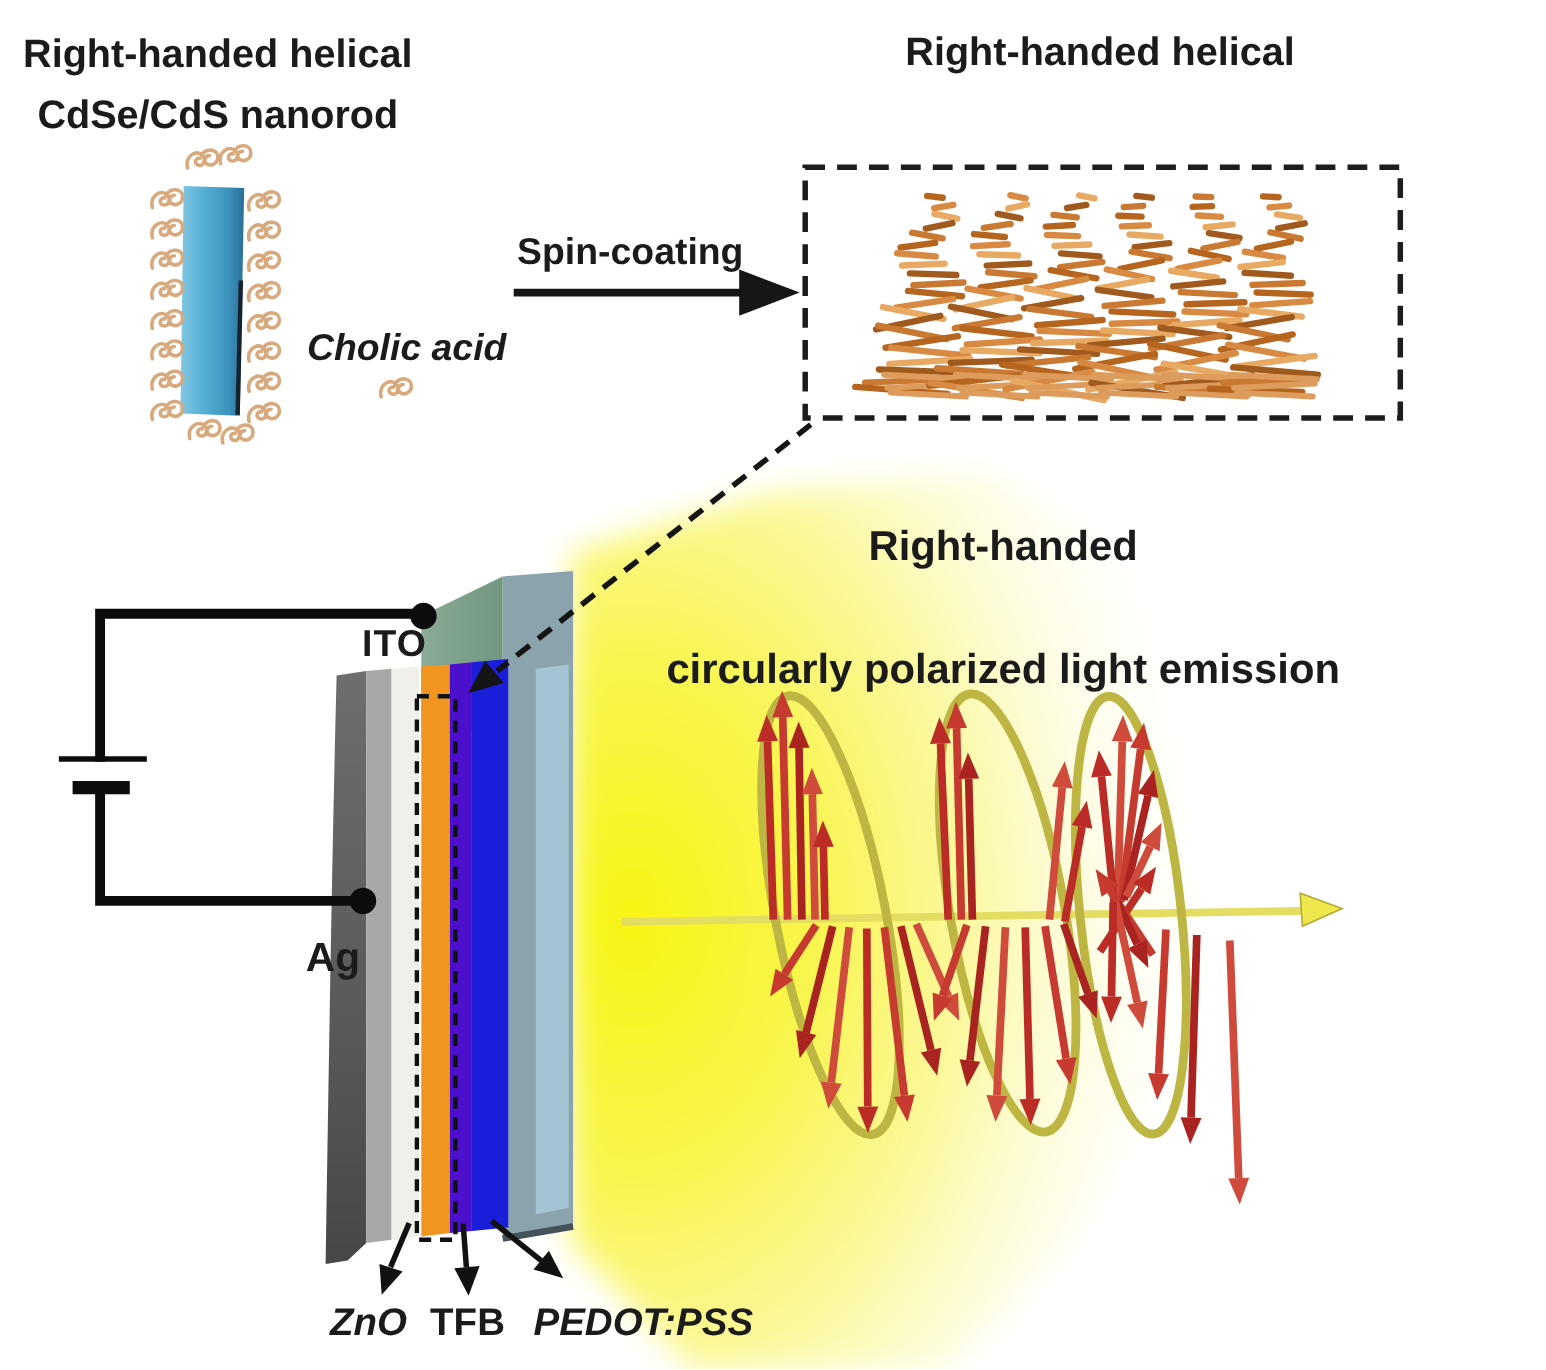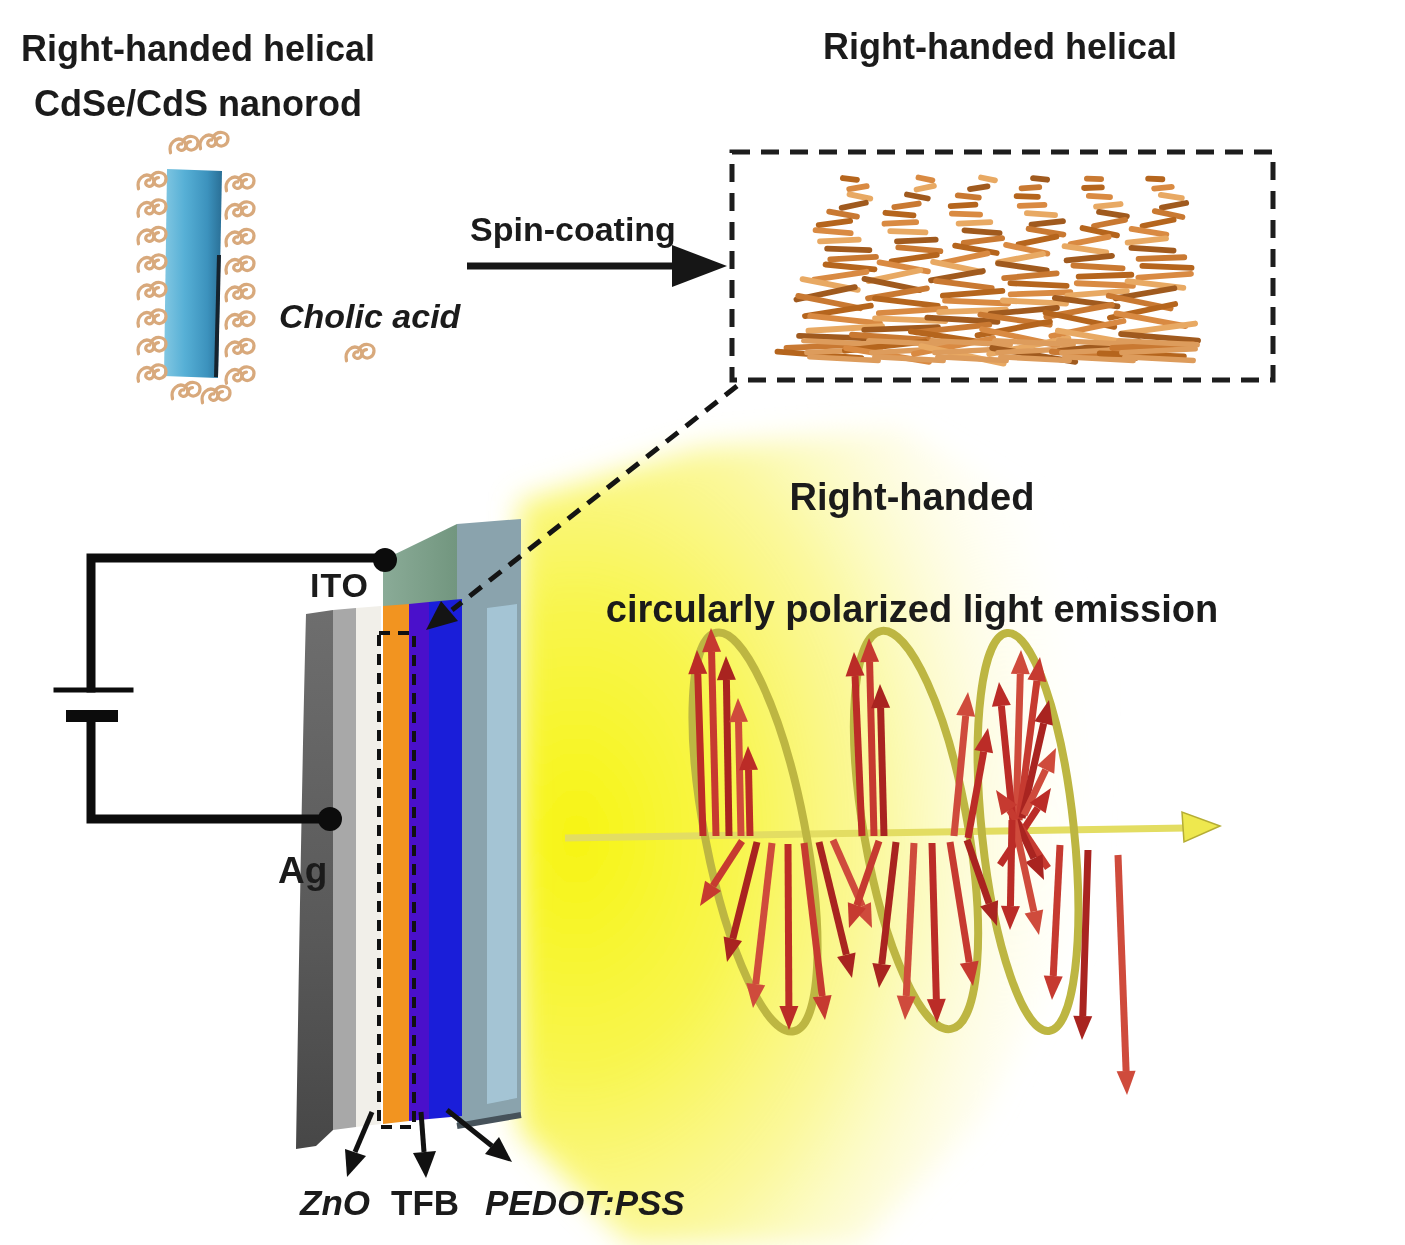--- a/index.html
+++ b/index.html
@@ -358,21 +358,21 @@
   </svg>
 
   <div class="lbl title" style="left:198px;top:28px;">Right-handed helical</div>
   <div class="lbl title" style="left:198px;top:83px;">CdSe/CdS nanorod</div>
 
   <div class="lbl title" style="left:1000px;top:26px;">Right-handed helical</div>
 
   <div class="lbl mid" style="left:470px;top:198px;margin-top:12px;">Spin-coating</div>
   <div class="lbl mid" style="left:279px;top:297px;font-style:italic;">Cholic acid</div>
 
-  <div class="lbl mid" style="left:310px;top:566px;letter-spacing:1px;">ITO</div>
+  <div class="lbl mid" style="left:329px;top:566px;letter-spacing:1px;">ITO</div>
   <div class="lbl mid" style="left:278px;top:850px;font-size:37px;">Ag</div>
 
   <div class="lbl cpl1" style="left:912px;top:476px;">Right-handed</div>
   <div class="lbl cpl2" style="left:912px;top:547px;">circularly polarized light emission</div>
 
   <div class="lbl layerlbl" style="left:300px;top:1183px;font-style:italic;">ZnO</div>
   <div class="lbl layerlbl" style="left:391px;top:1183px;">TFB</div>
   <div class="lbl layerlbl" style="left:485px;top:1183px;font-style:italic;">PEDOT:PSS</div>
 </div>
 

